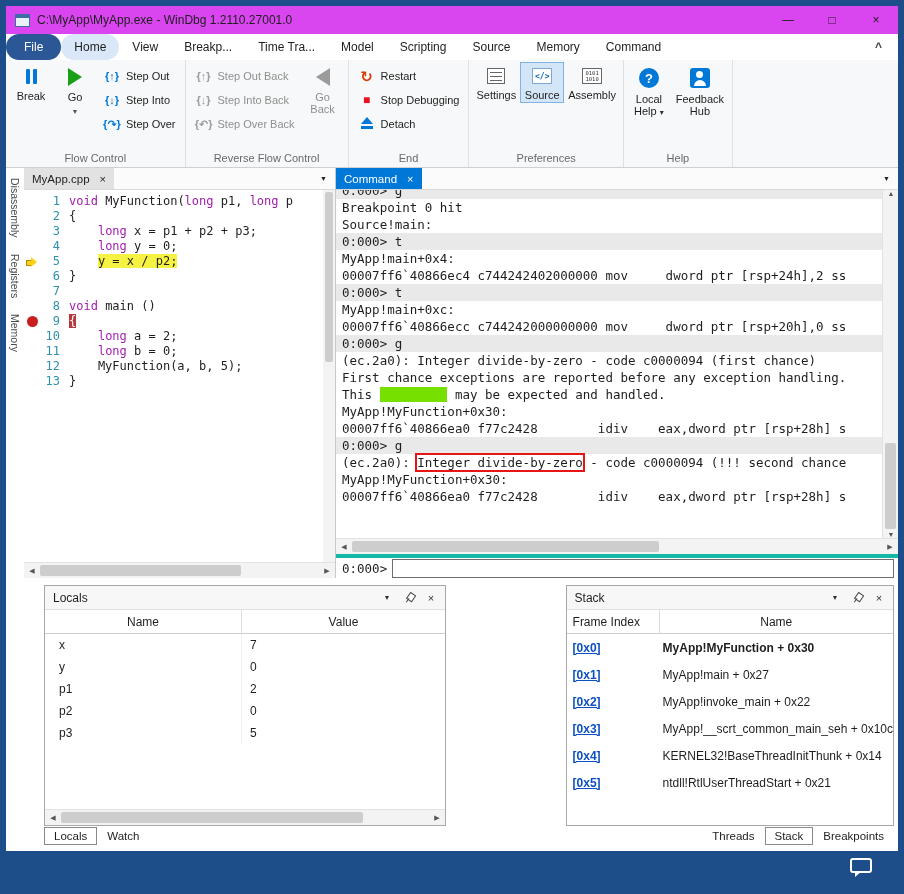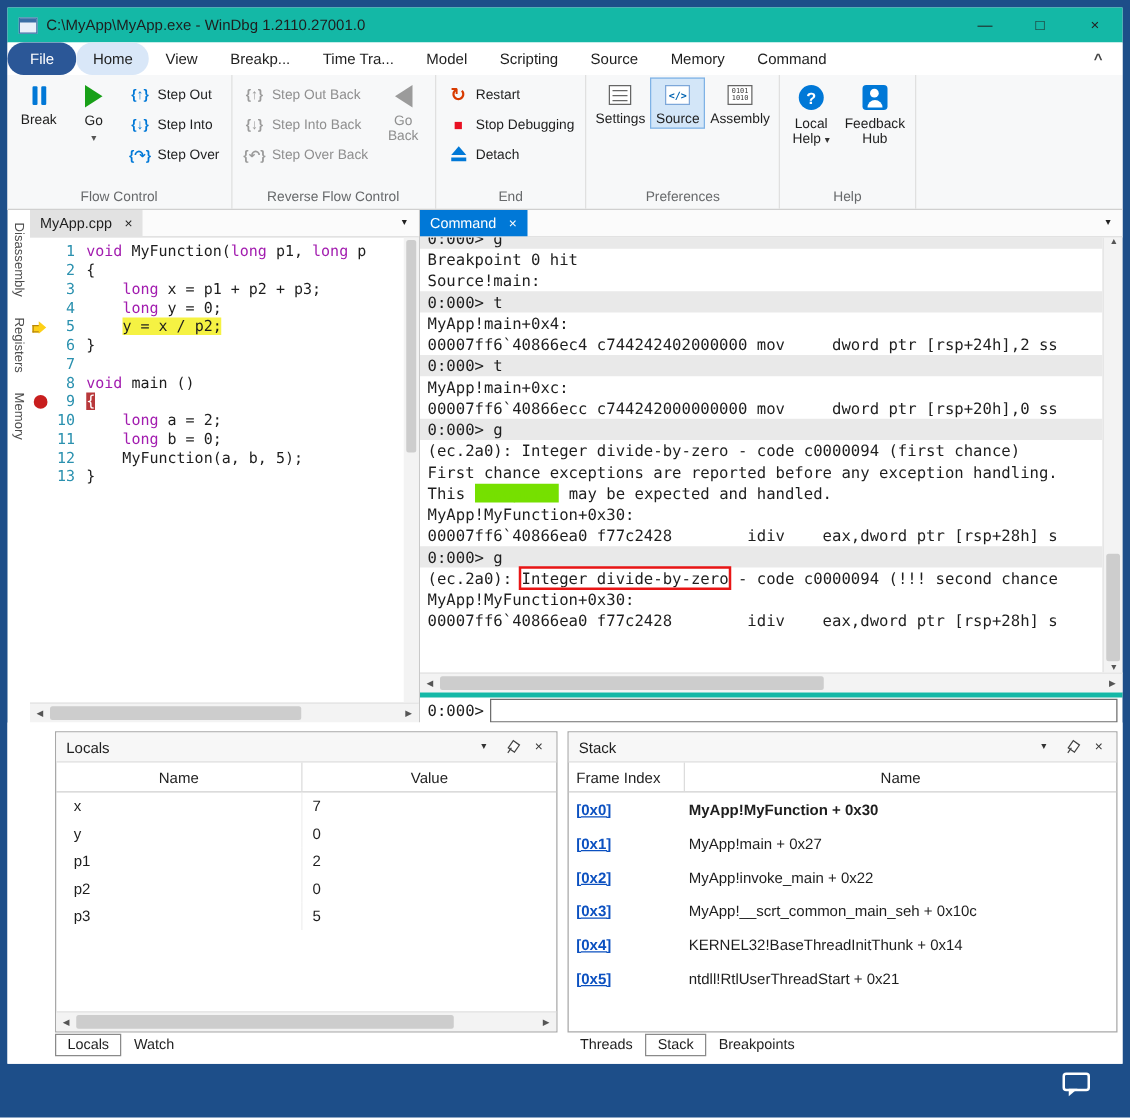--- a/index.html
+++ b/index.html
@@ -2,21 +2,21 @@
 <html><head>
 <meta charset="utf-8">
 <style>
   * { margin:0; padding:0; box-sizing:border-box; }
   html,body { width:904px; height:894px; }
   body { font-family:"Liberation Sans","DejaVu Sans",sans-serif; background:#1d4e89; position:relative; overflow:hidden; color:#1e1e1e; }
 
   .win { position:absolute; left:6px; top:6px; width:892px; height:845px; background:#fff; display:flex; flex-direction:column; }
 
   
-  .titlebar { height:28px; display:flex; align-items:center; background:#14b8a6; flex:0 0 auto; }
+  .titlebar { height:28px; display:flex; align-items:center; background:#d946ef; flex:0 0 auto; }
   .app-icon { width:15px; height:13px; margin:0 7px 0 9px; border:1px solid #3a6ea5; background:#e8f0fa; position:relative; }
   .app-icon::before { content:''; position:absolute; left:0; top:0; right:0; height:3px; background:#3a6ea5; }
   .title-text { font-size:12px; }
   .win-controls { margin-left:auto; display:flex; height:100%; }
   .win-btn { width:44px; display:flex; align-items:center; justify-content:center; font-size:12px; color:#222; }
 
   
   .rtabs { height:26px; display:flex; align-items:stretch; background:#fff; font-size:12px; flex:0 0 auto; }
   .rtab-host { display:flex; align-items:stretch; }
   .rtab { display:flex; align-items:center; padding:0 13px; white-space:nowrap;border-radius:13px; }
@@ -101,21 +101,21 @@
   .red-box { outline:2px solid #e81515; }
   .cmd-vscroll { width:16px; display:flex; flex-direction:column; background:#f3f3f3; border-left:1px solid #e2e2e2; flex:0 0 auto; }
   .cmd-vtrack { flex:1; position:relative; }
   .cmd-input-row { height:24px; display:flex; align-items:center; gap:5px; padding:0 4px 0 6px; font-family:"DejaVu Sans Mono",monospace; font-size:12.5px; flex:0 0 auto; border-top:4px solid #14b8a6; }
   .cmd-input { flex:1; height:19px; border:1px solid #6e6e6e; font:inherit; padding:0 3px; outline:none; }
 
   
   .dock { height:273px; display:flex; gap:8px; padding:7px 4px 5px 38px; background:#fff; flex:0 0 auto; }
   .dock-col { display:flex; flex-direction:column; min-height:0; }
   .dock-col.locals { width:402px; flex:0 0 auto; }
-  .dock-col.stack { flex:1; min-width:0; }
+  .dock-col.stack { flex:1; min-width:0;align-items:flex-end; }
   .pane { flex:1; border:1px solid #a8a8a8; display:flex; flex-direction:column; background:#fff; min-height:0; }
   .pane-title { height:24px; display:flex; align-items:center; padding:0 4px 0 8px; font-size:12px; background:#f7f7f7; border-bottom:1px solid #e0e0e0; gap:2px; flex:0 0 auto; }
   .pt-spacer { flex:1; }
   .pt-btn { width:20px; height:20px; display:flex; align-items:center; justify-content:center; font-size:7px; color:#333; }
   .pt-close { font-size:11px; }
   .pin-icon { width:10px; height:11px; position:relative; transform:rotate(35deg); }
   .pin-icon::before { content:''; position:absolute; left:2.5px; top:0; width:5px; height:6px; border:1px solid #444; background:#fff; }
   .pin-icon::after { content:''; position:absolute; left:5px; top:6px; width:1px; height:5px; background:#444; }
 
   .cols { height:24px; display:flex; align-items:stretch; border-bottom:1px solid #cfcfcf; font-size:12px; flex:0 0 auto; }

